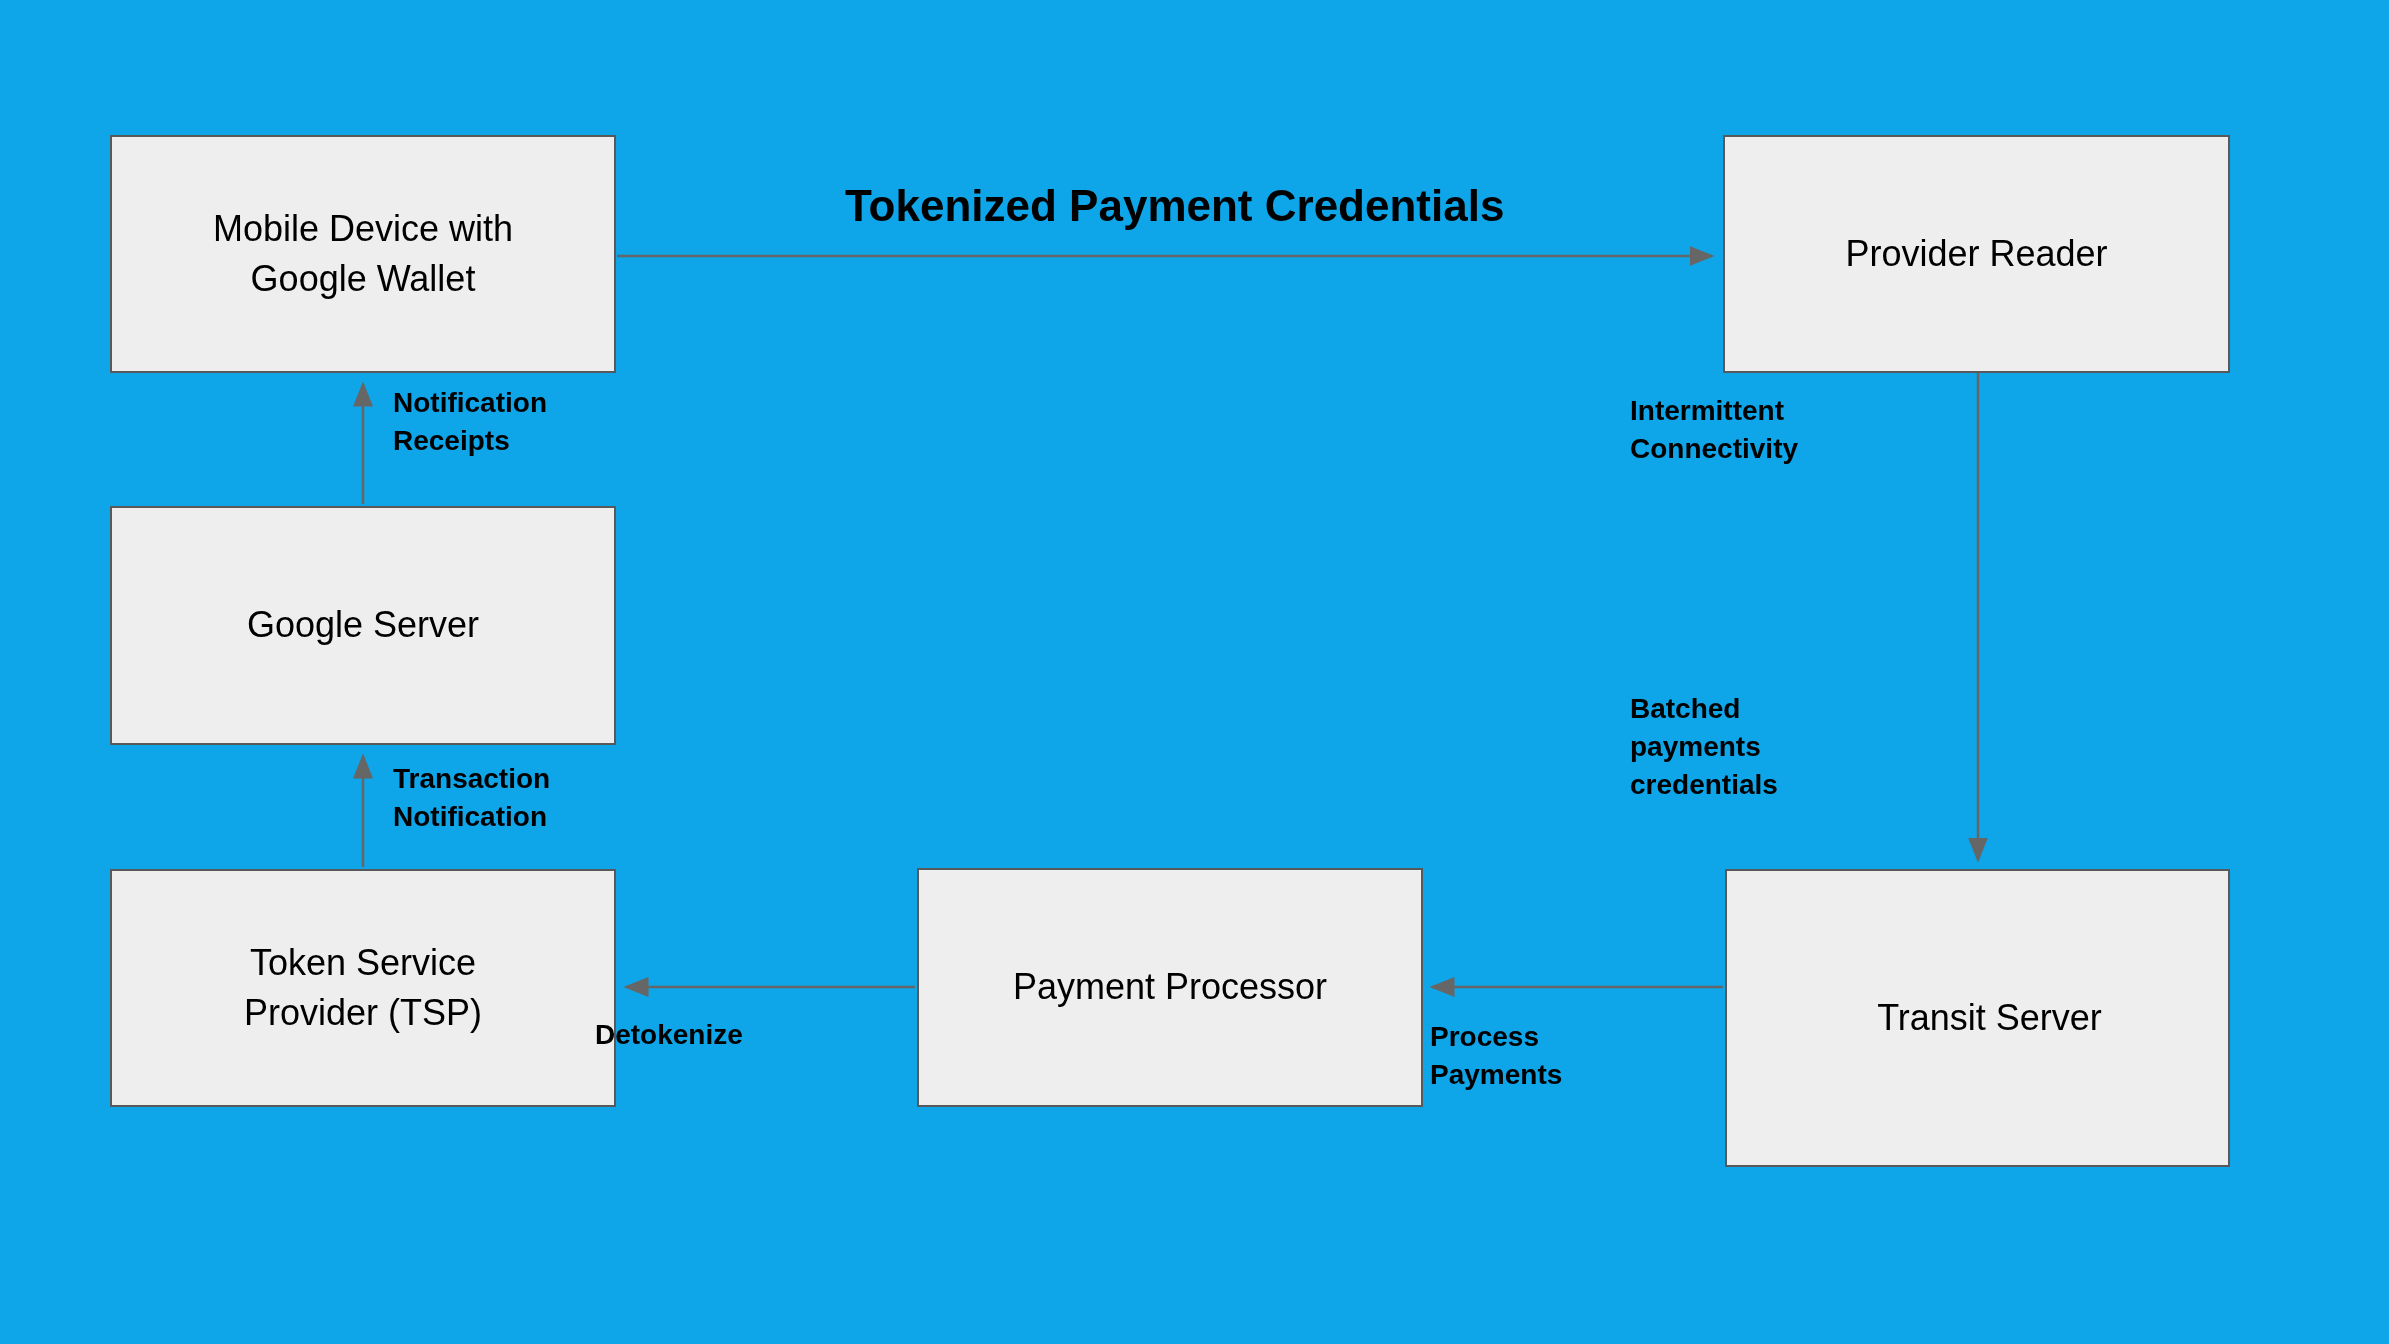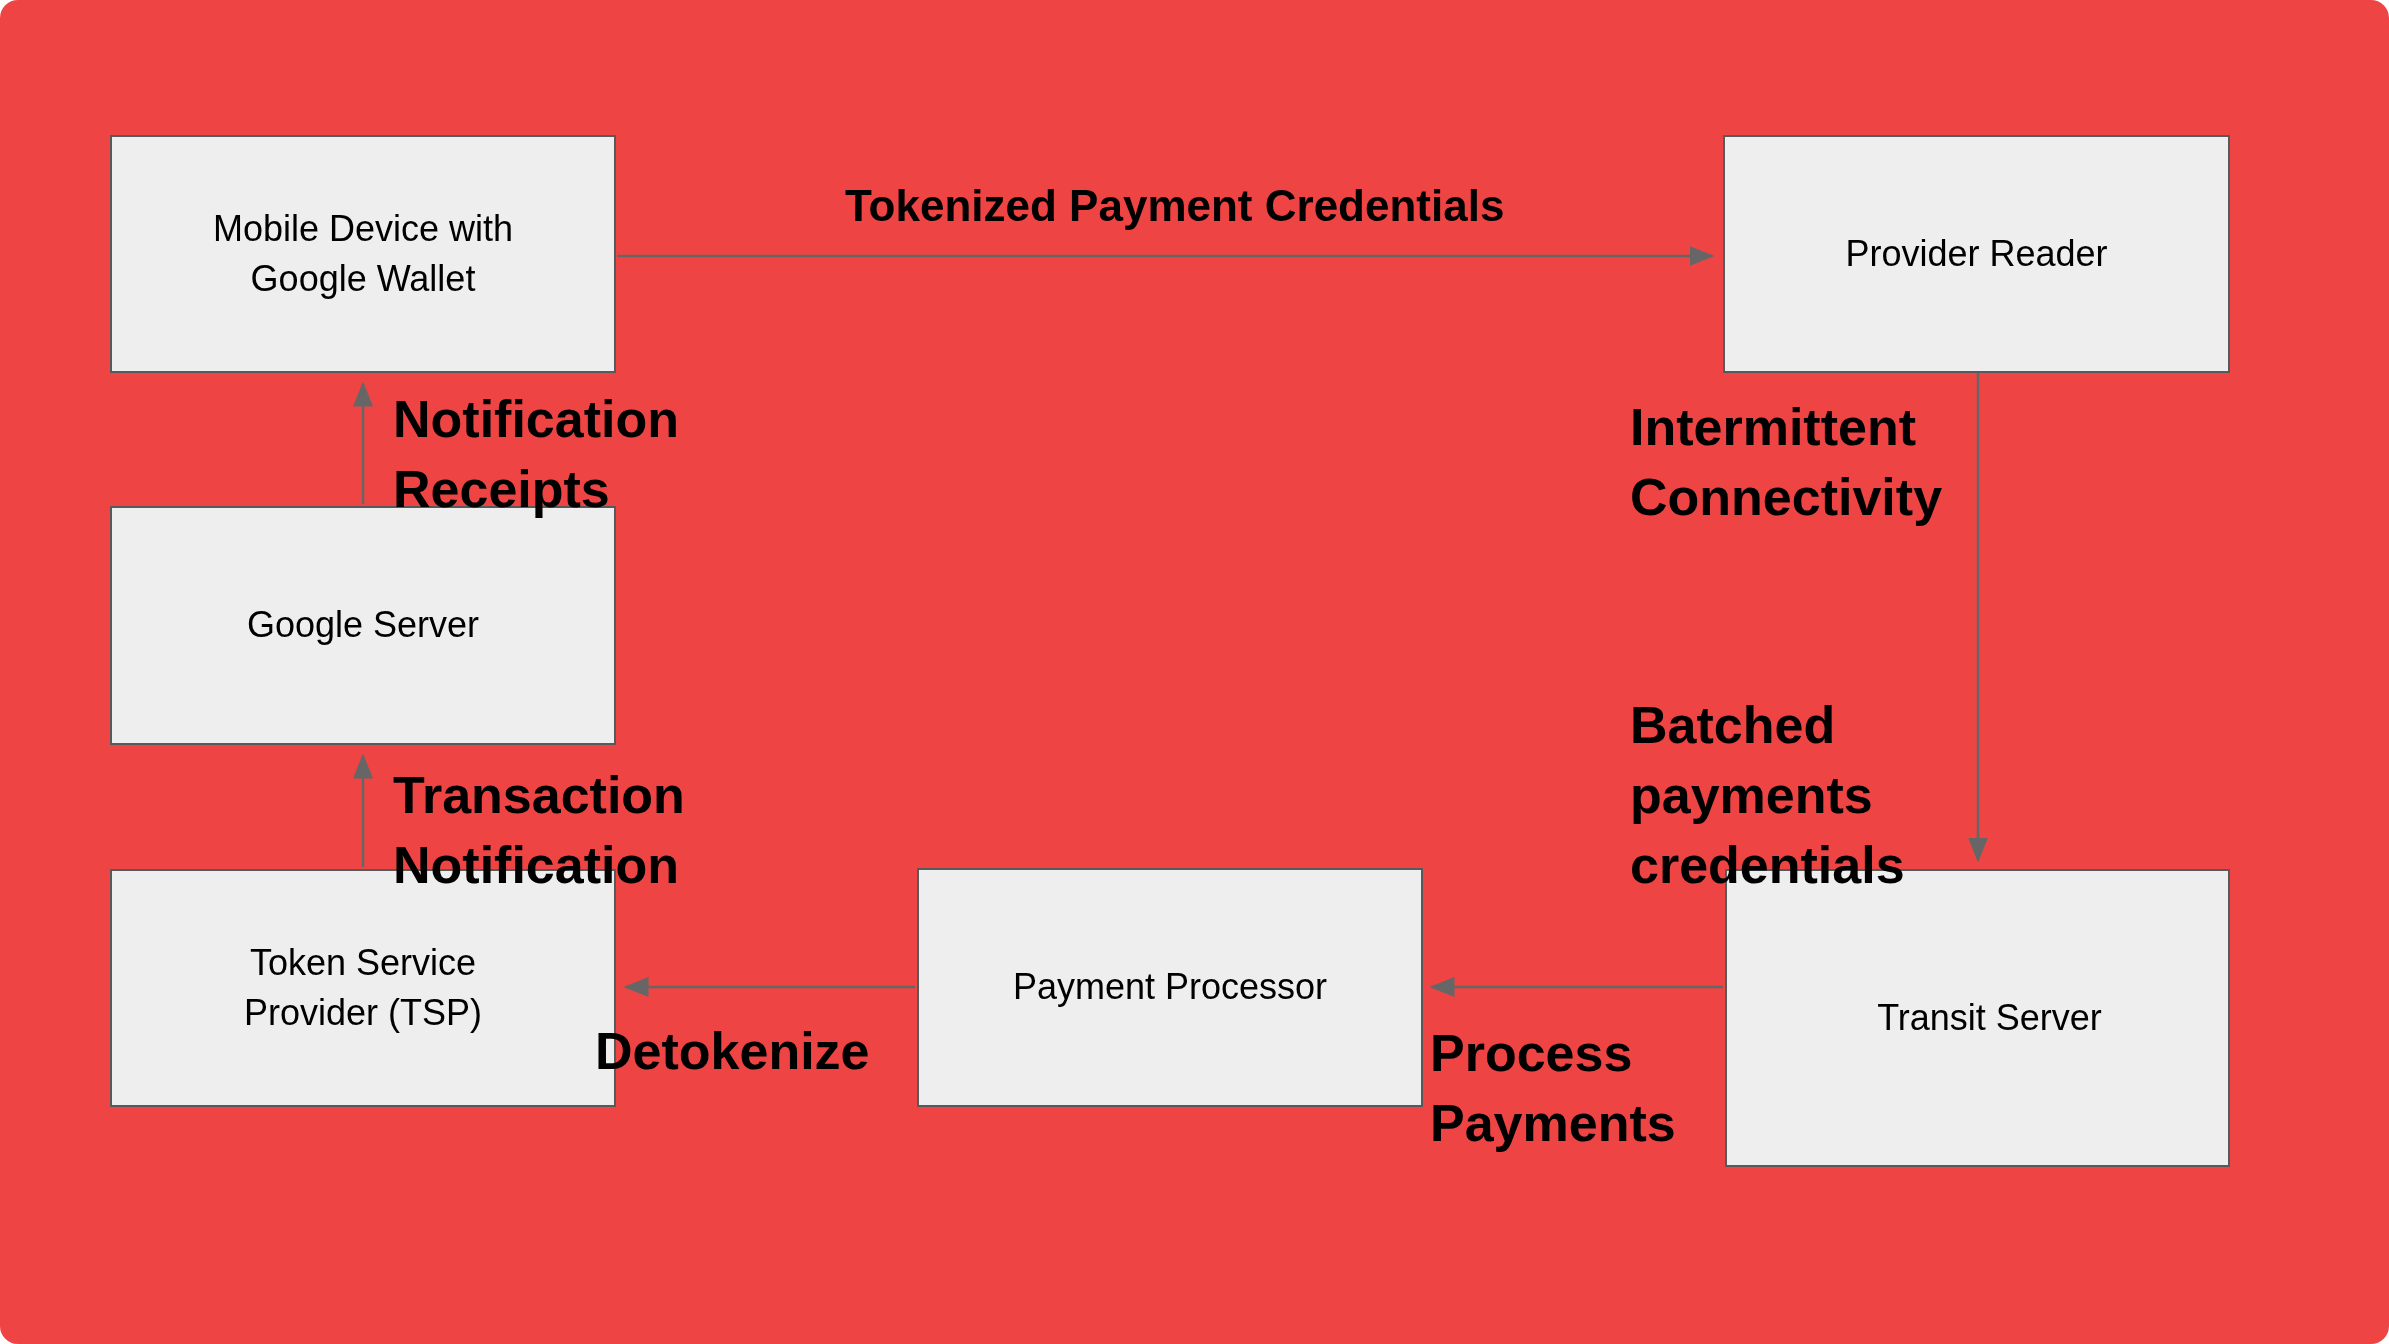--- a/index.html
+++ b/index.html
@@ -4,44 +4,43 @@
 <style>
   html, body {
     margin: 0;
     padding: 0;
     background: #ffffff;
   }
   .stage {
     position: relative;
     width: 2389px;
     height: 1344px;
-    background: #ef4444;
+    background: #0ea5e9;
     font-family: "Liberation Sans", sans-serif;
     color: #000000;
     overflow: hidden;
-    border-radius: 18px;
   }
   .node {
     position: absolute;
     box-sizing: border-box;
     background: #eeeeee;
     border: 2px solid #58595b;
     display: flex;
     align-items: center;
     justify-content: center;
     text-align: center;
     font-size: 36px;
     line-height: 1.4;
     white-space: pre-line;
     color: #000000;
   }
   .edge-label {
     position: absolute;
     font-weight: bold;
-    font-size: 52px;
+    font-size: 28px;
     line-height: 1.35;
     white-space: pre-line;
     color: #000000;
   }
   .edge-label.big {
     font-size: 44px;
   }
   .edge-label.left   { text-align: left; }
   .edge-label.center { text-align: left; }
   svg.arrows {

